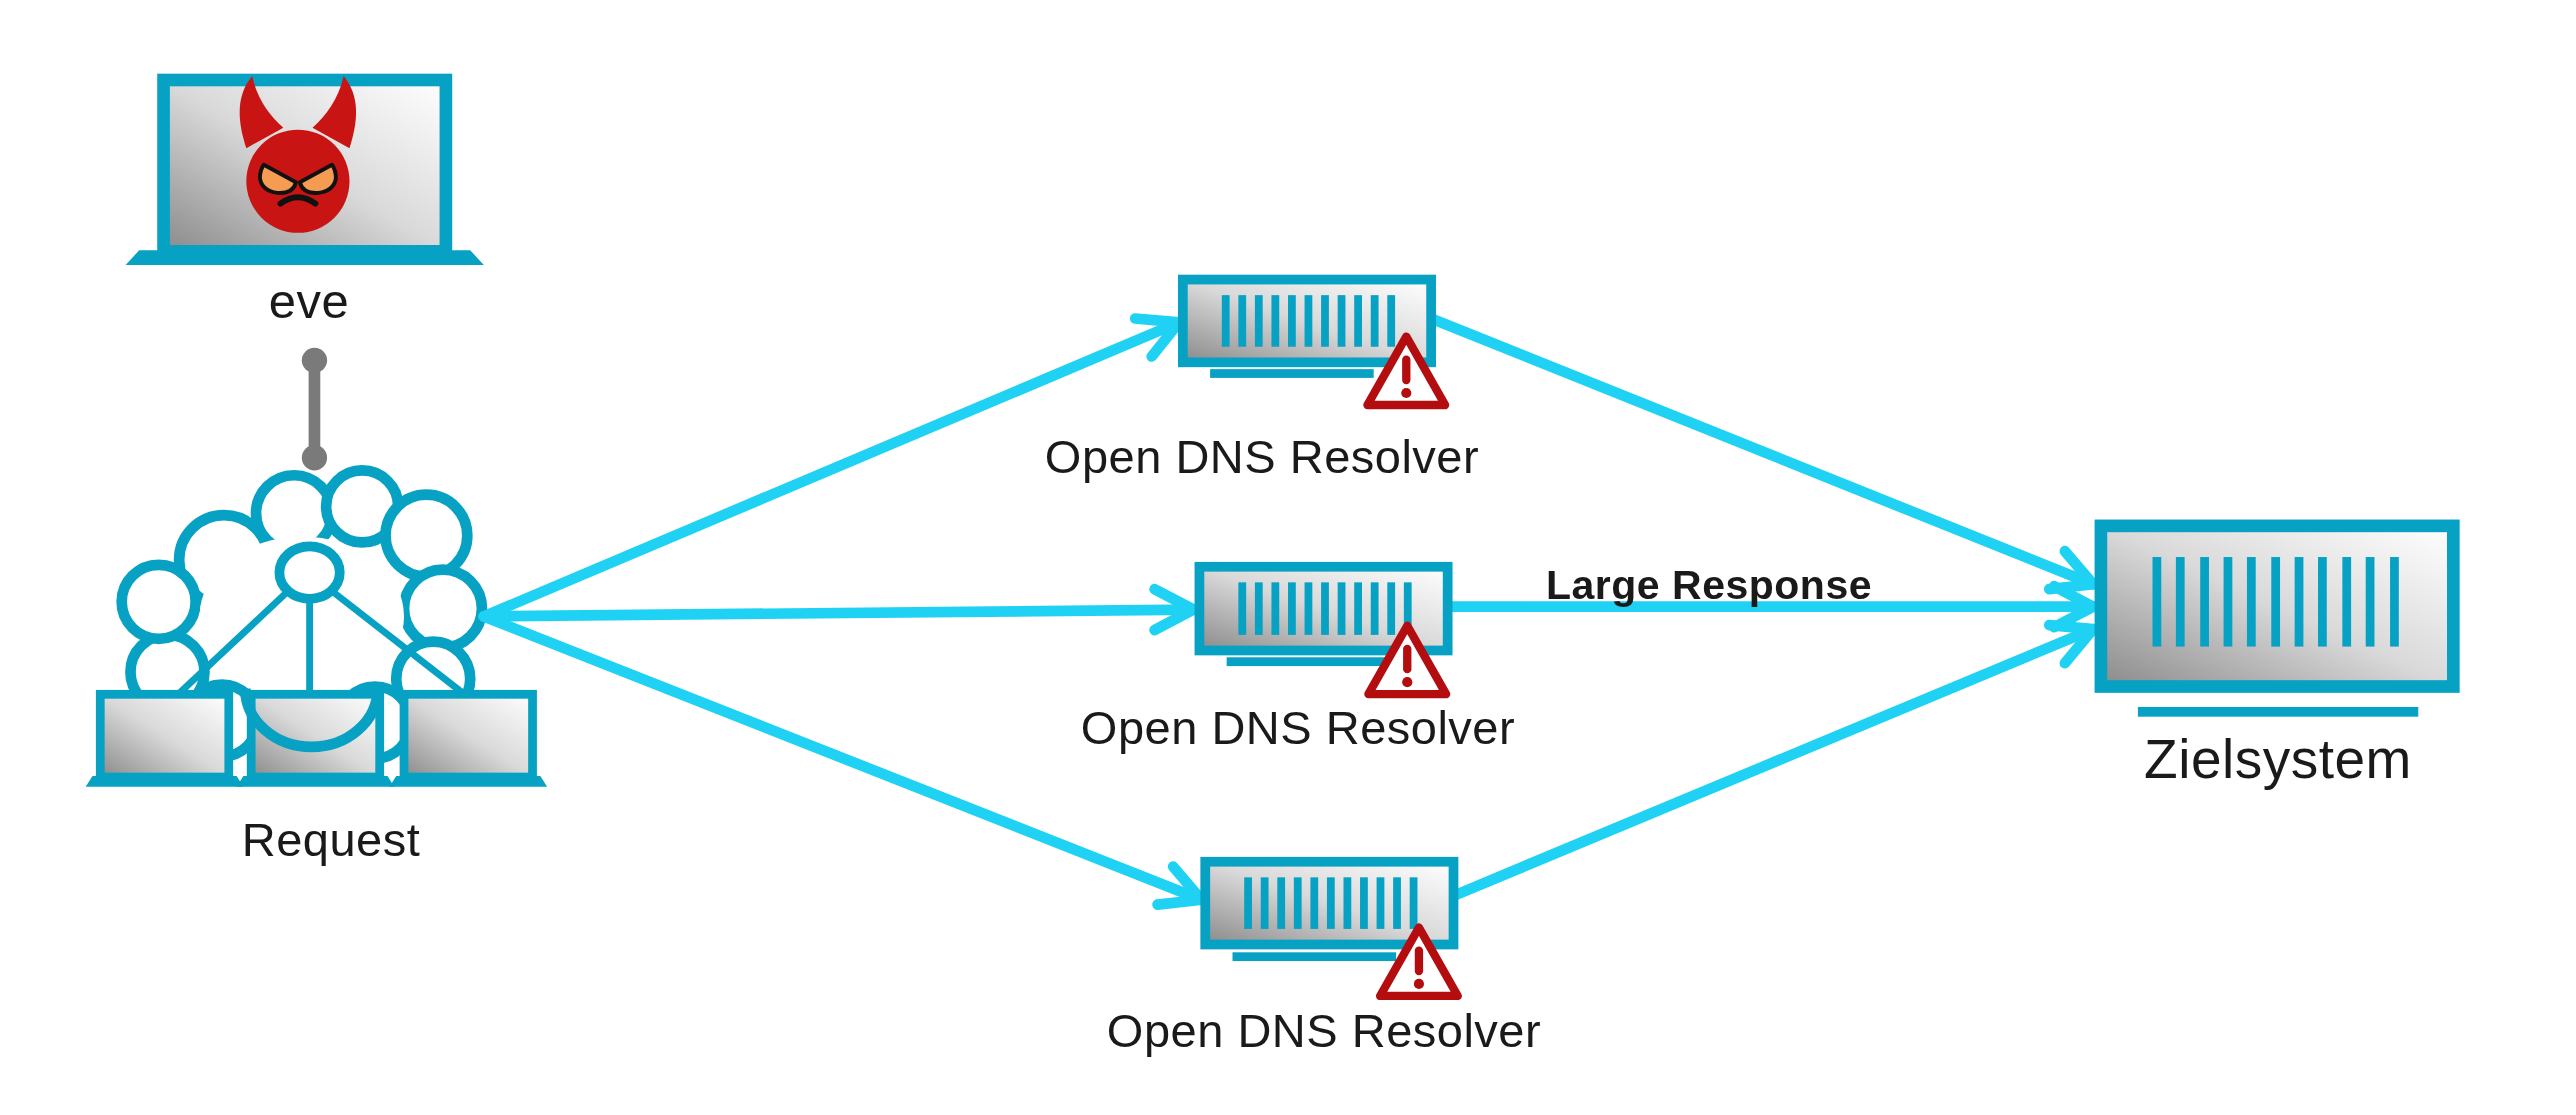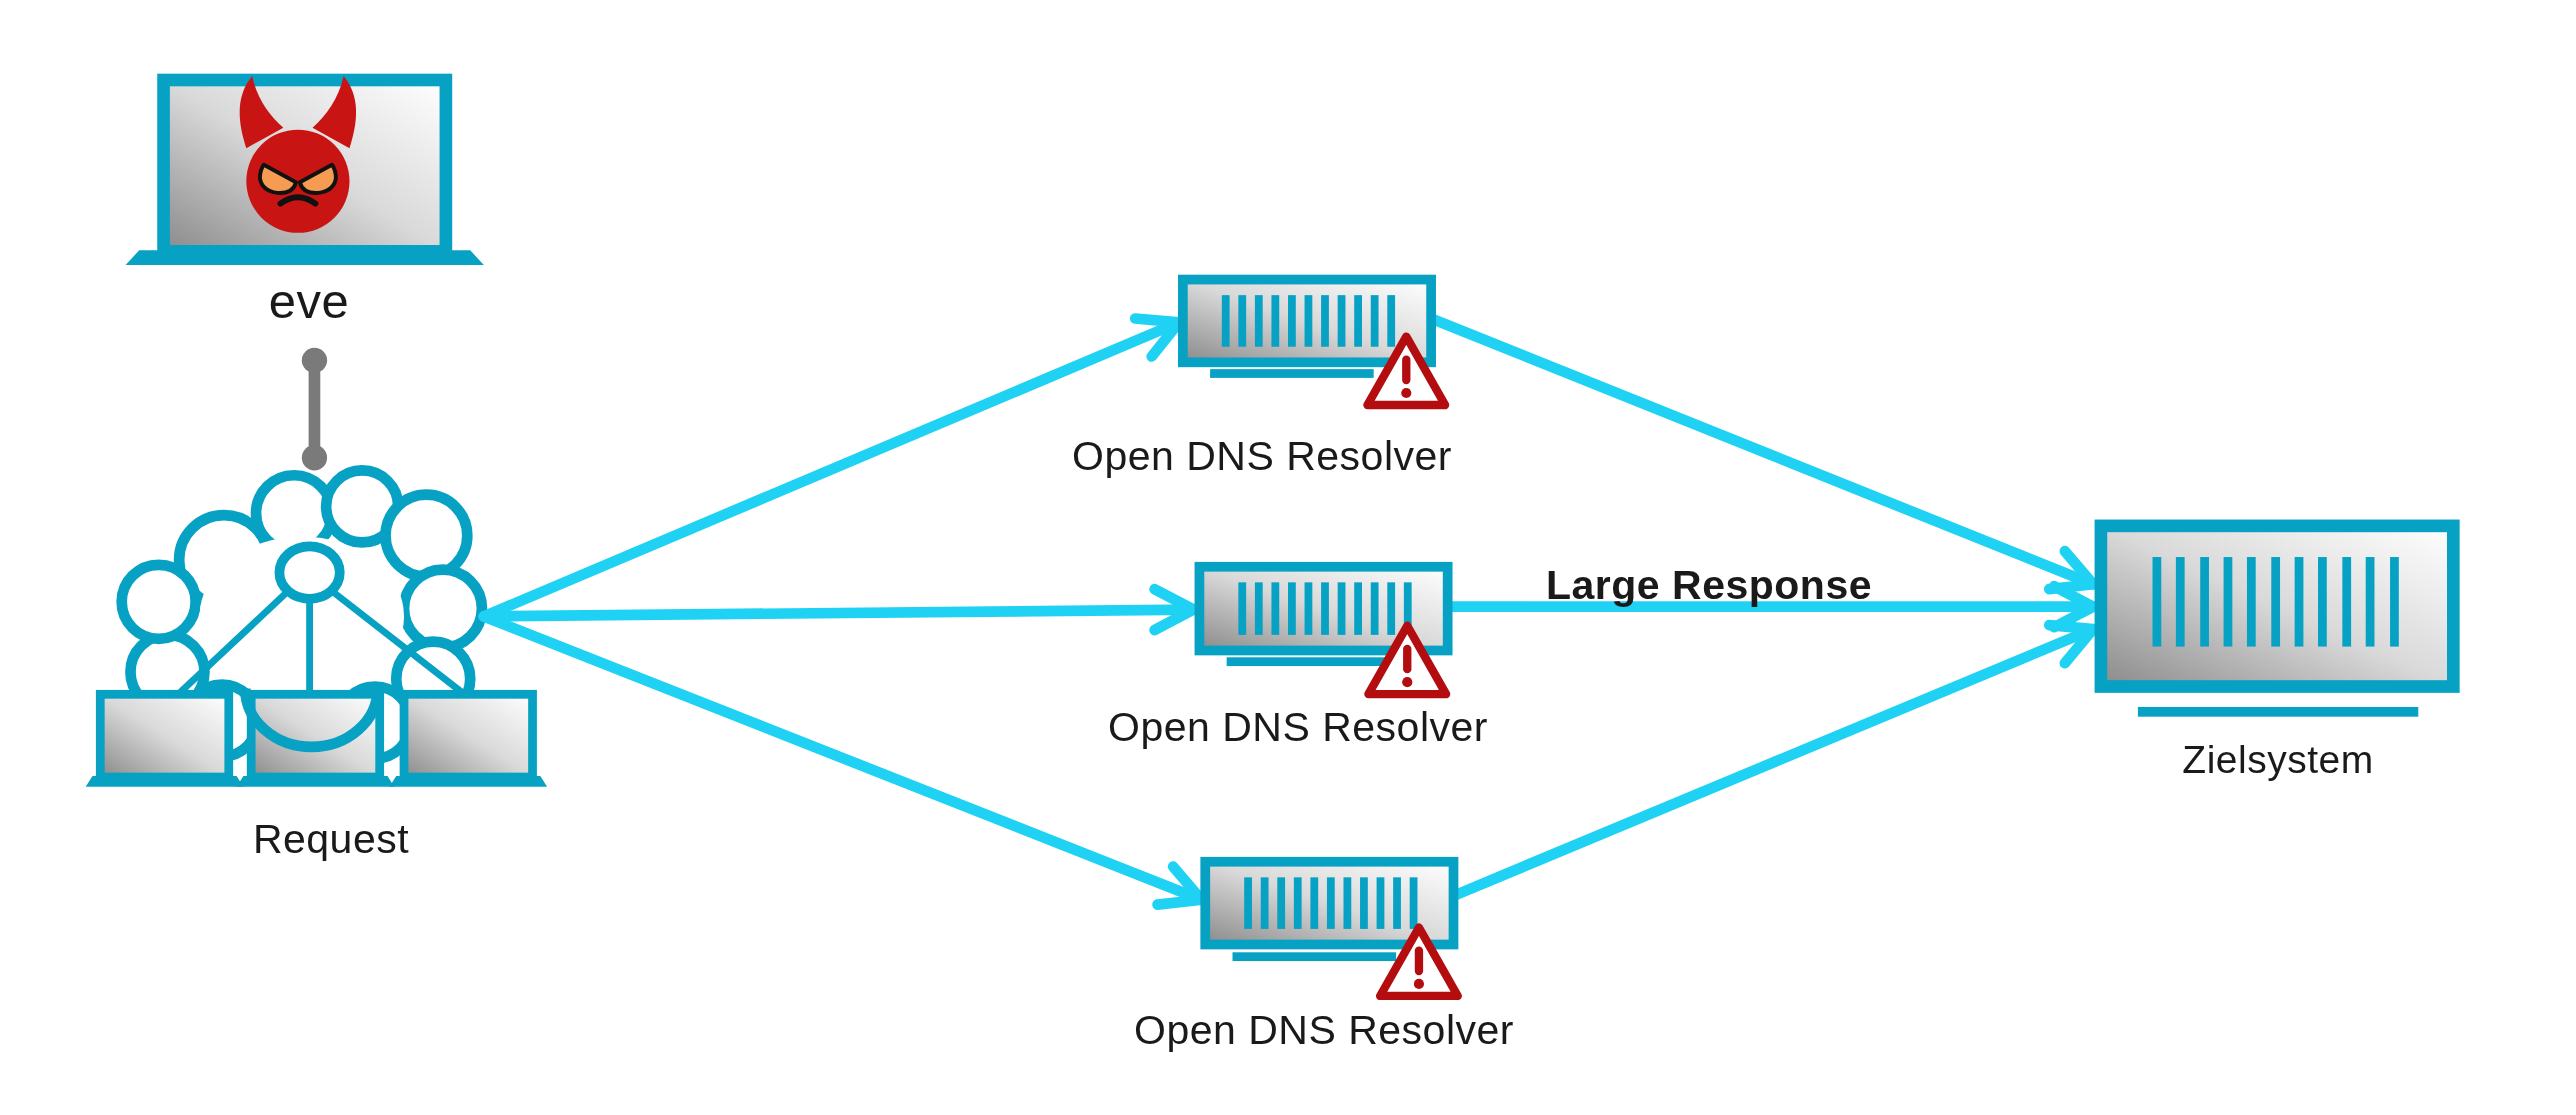--- a/index.html
+++ b/index.html
@@ -25,22 +25,22 @@
   }
   .canvas svg{position:absolute;left:0;top:0;}
   .label{
     position:absolute;
     transform:translate(-50%,-50%);
     color:var(--text-ink);
     white-space:nowrap;
     letter-spacing:0.5px;
     line-height:1;
   }
-  .node-label{font-size:41px;}
-  .target-label{font-size:39px;}
+  .node-label{font-size:47px;}
+  .target-label{font-size:55px;}
   .edge-label{font-size:41px;}
 
   
   .teal-stroke{stroke:var(--device-teal);fill:none;}
   .metal{fill:url(#metal);}
   .cloud-bump{fill:#ffffff;stroke:var(--device-teal);stroke-width:11px;}
   .cloud-cover{fill:#ffffff;stroke:none;}
   .spoke{stroke:var(--device-teal);stroke-width:7px;fill:none;}
   .hub{fill:#ffffff;stroke:var(--device-teal);stroke-width:10px;}
   .teal-fill{fill:var(--device-teal);stroke:none;}

